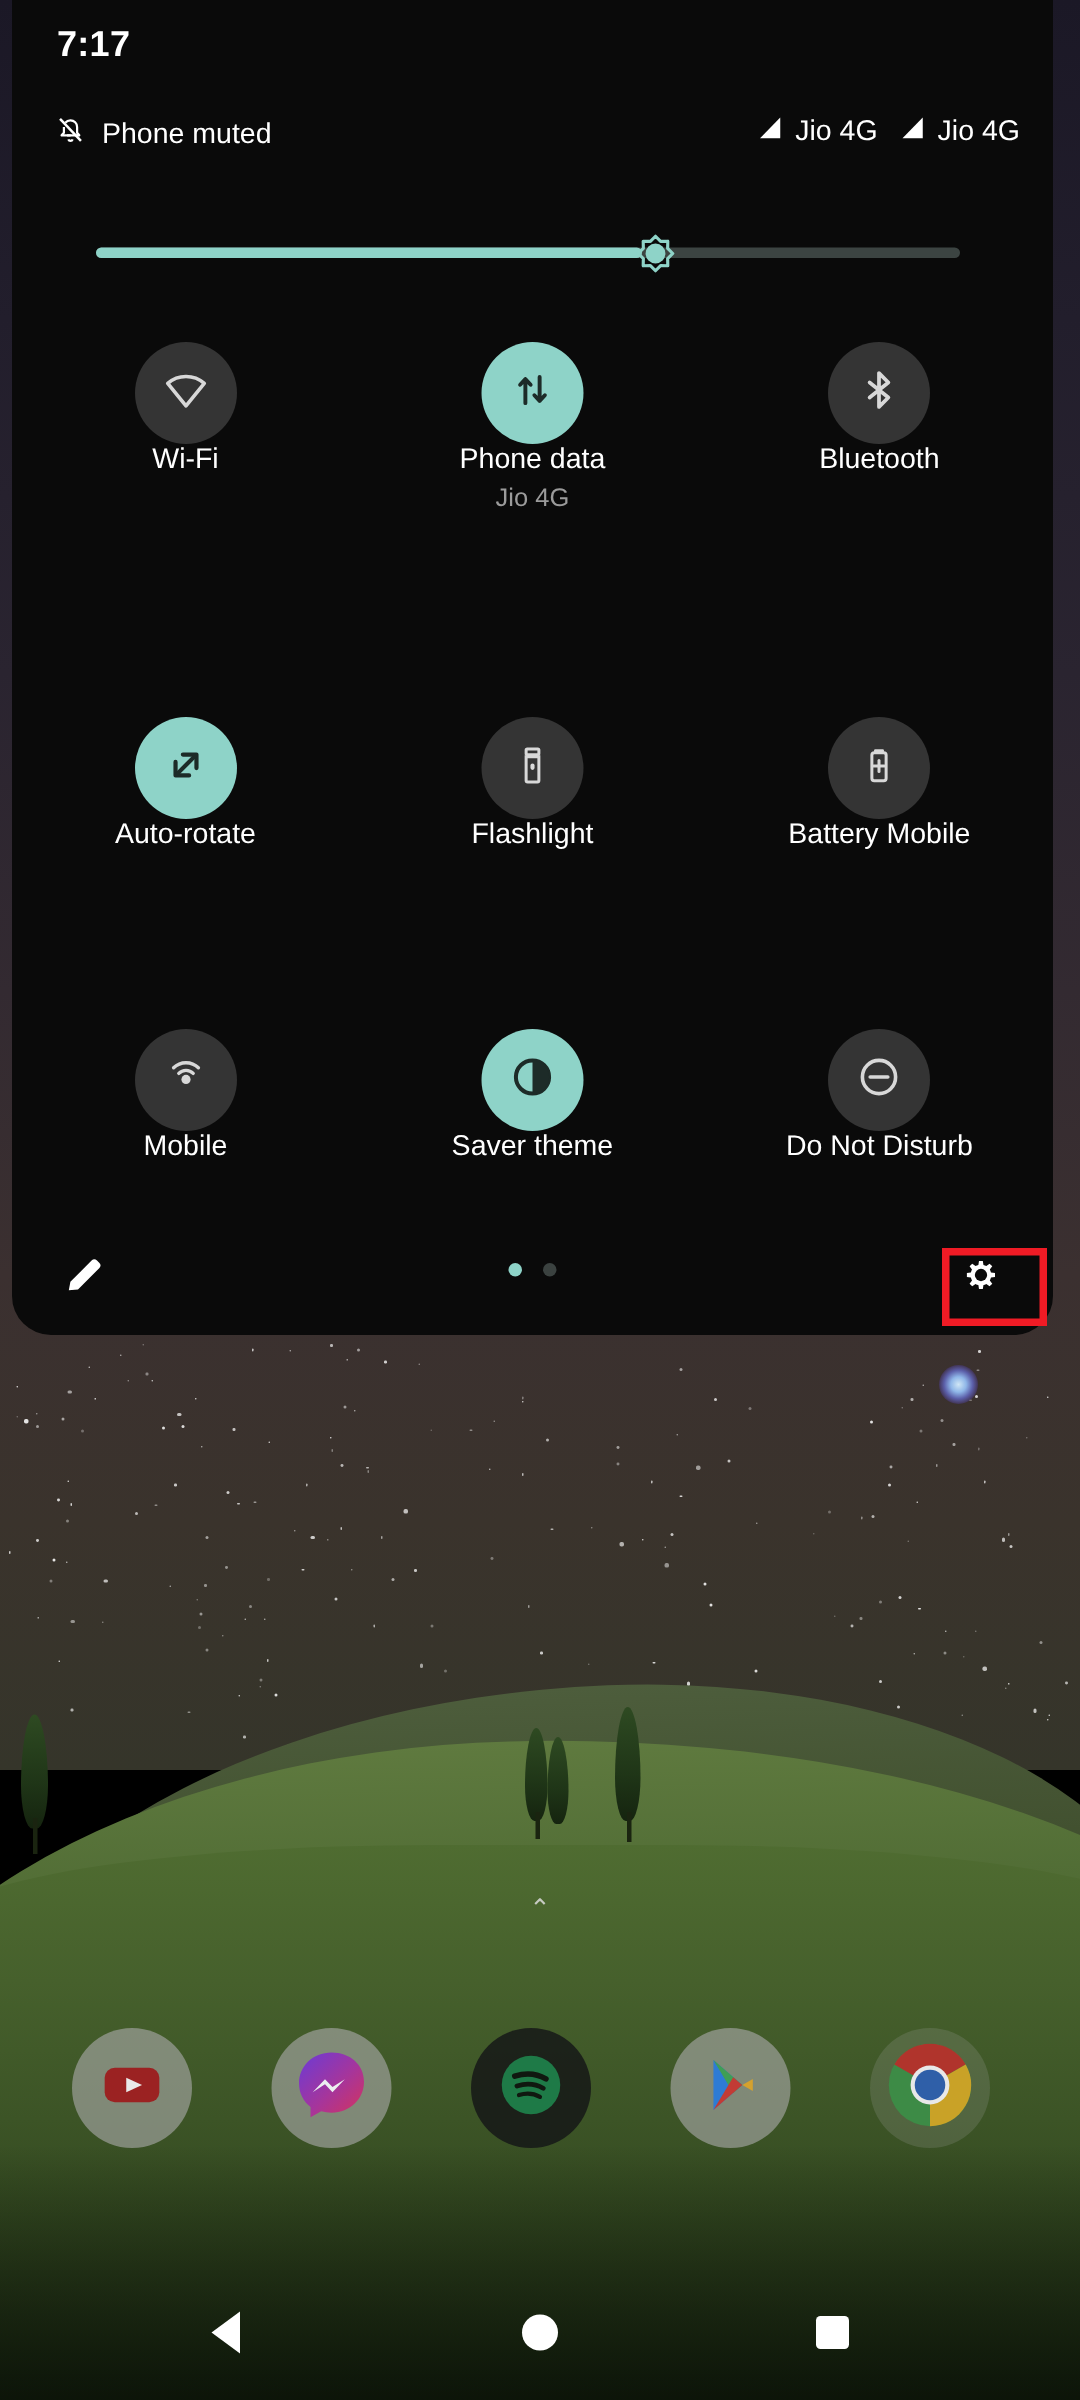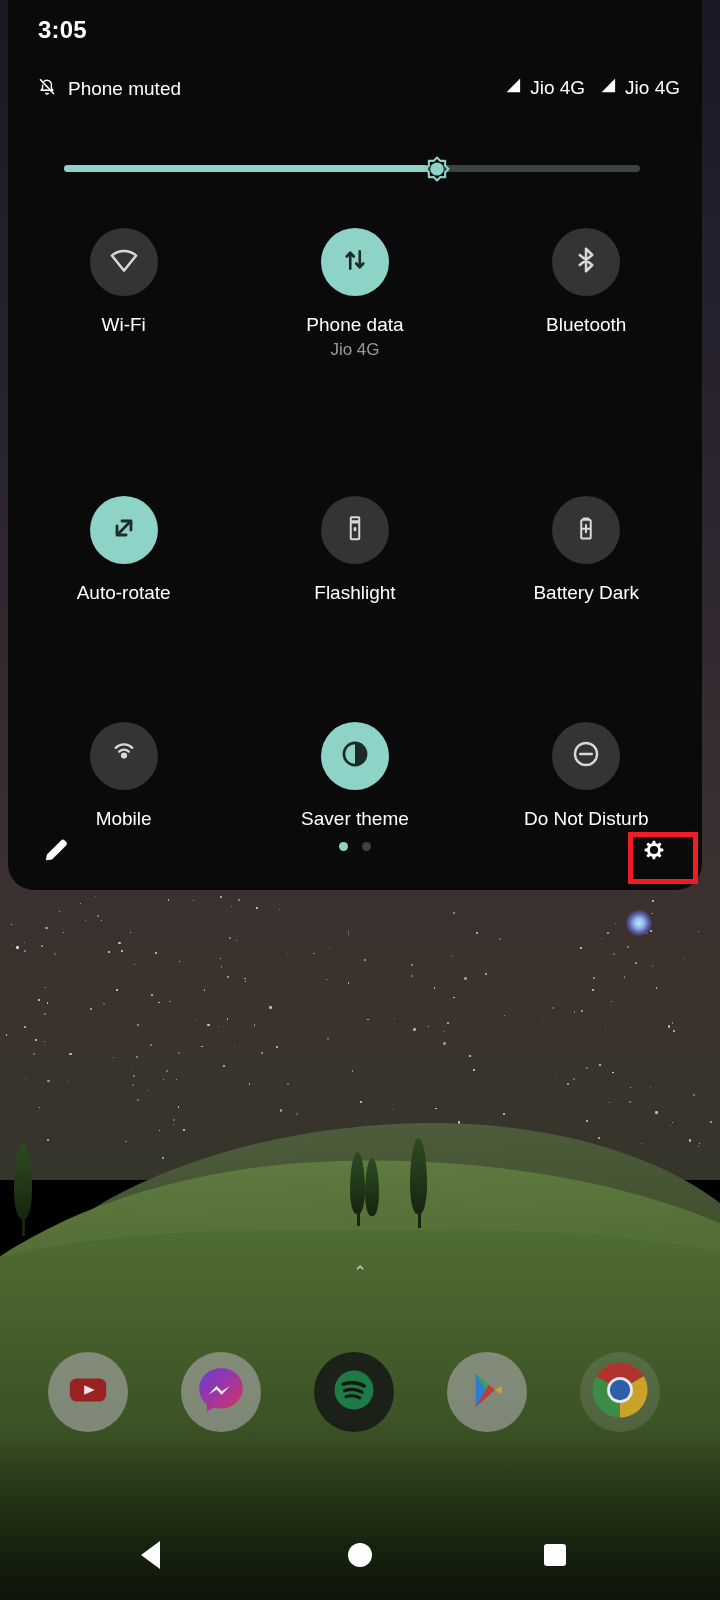--- a/index.html
+++ b/index.html
@@ -110,21 +110,21 @@
   .tile {
     width:231.3px; display:flex; flex-direction:column; align-items:center;
   }
   .tile-circle {
     width:68px; height:68px; border-radius:50%;
     display:flex; align-items:center; justify-content:center;
   }
   .tile-circle.off { background:#343434; }
   .tile-circle.on  { background:#8ed3c8; }
   .tile-label {
-    margin-top:18px; color:#ffffff; font-size:19px; text-align:center;
+    color:#ffffff; font-size:19px; text-align:center;
     white-space:nowrap;
   }
   .tile-sub {
     margin-top:4px; color:#9b9b9b; font-size:17px; text-align:center;
   }
   .row-gap-a { height:136px; }
   .row-gap-b { height:118px; }
 
   
   .qs-footer {
@@ -398,21 +398,21 @@
     <div class="tree-trunk" style="left:357px; top:1208px; height:18px;"></div>
     <div class="tree" style="left:365px; top:1158px; width:14px; height:58px;"></div>
     <div class="tree" style="left:410px; top:1138px; width:17px; height:76px;"></div>
     <div class="tree-trunk" style="left:418px; top:1208px; height:20px;"></div>
     <div class="field"></div>
     <div class="field-shade"></div>
   </div>
 
   <div id="qs-panel">
 
-    <div class="clock">3:05</div>
+    <div class="clock">7:17</div>
 
     <div class="sb-row">
       <div class="sb-left">
         <span>
           <svg width="22" height="22" viewBox="0 0 24 24">
             <path d="M8.2 6.4A4.8 4.8 0 0 1 12 4.6a4.8 4.8 0 0 1 4.8 4.8v4.2l1.6 1.9H9.5" fill="none" stroke="#fff" stroke-width="1.6" stroke-linejoin="round"></path>
             <path d="M7.2 9.4v4.2l-1.7 1.9h6.6" fill="none" stroke="#fff" stroke-width="1.6" stroke-linejoin="round"></path>
             <path d="M10.4 18.4a1.7 1.7 0 0 0 3.2 0" fill="none" stroke="#fff" stroke-width="1.6"></path>
             <line x1="4.4" y1="3.6" x2="19.6" y2="19.6" stroke="#fff" stroke-width="1.8"></line>
           </svg>
@@ -522,21 +522,21 @@
           <div class="tile-circle off">
             <span>
               <svg width="30" height="30" viewBox="0 0 24 24">
                 <rect x="9.4" y="3.6" width="5.2" height="1.8" rx="0.5" fill="#d8d8d8"></rect>
                 <rect x="8.2" y="5.4" width="7.6" height="15" rx="1.3" fill="none" stroke="#d8d8d8" stroke-width="1.6"></rect>
                 <line x1="12" y1="9.6" x2="12" y2="15.4" stroke="#d8d8d8" stroke-width="1.6" stroke-linecap="round"></line>
                 <line x1="9.1" y1="12.5" x2="14.9" y2="12.5" stroke="#d8d8d8" stroke-width="1.6" stroke-linecap="round"></line>
               </svg>
             </span>
           </div>
-          <div class="tile-label">Battery Dark</div>
+          <div class="tile-label">Battery Mobile</div>
         </div>
       </div>
 
       <div class="row-gap-b"></div>
 
       <div class="tile-row">
         <div class="tile">
           <div class="tile-circle off">
             <span>
               <svg width="32" height="32" viewBox="0 0 24 24">

